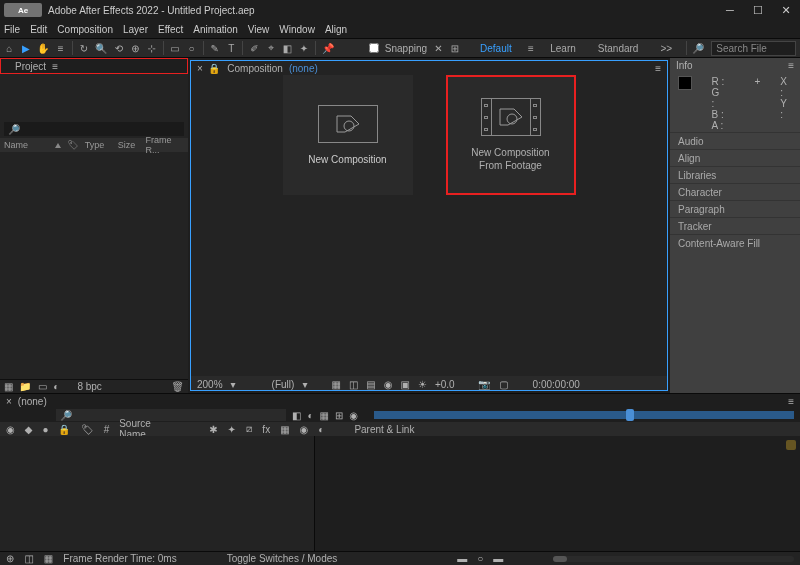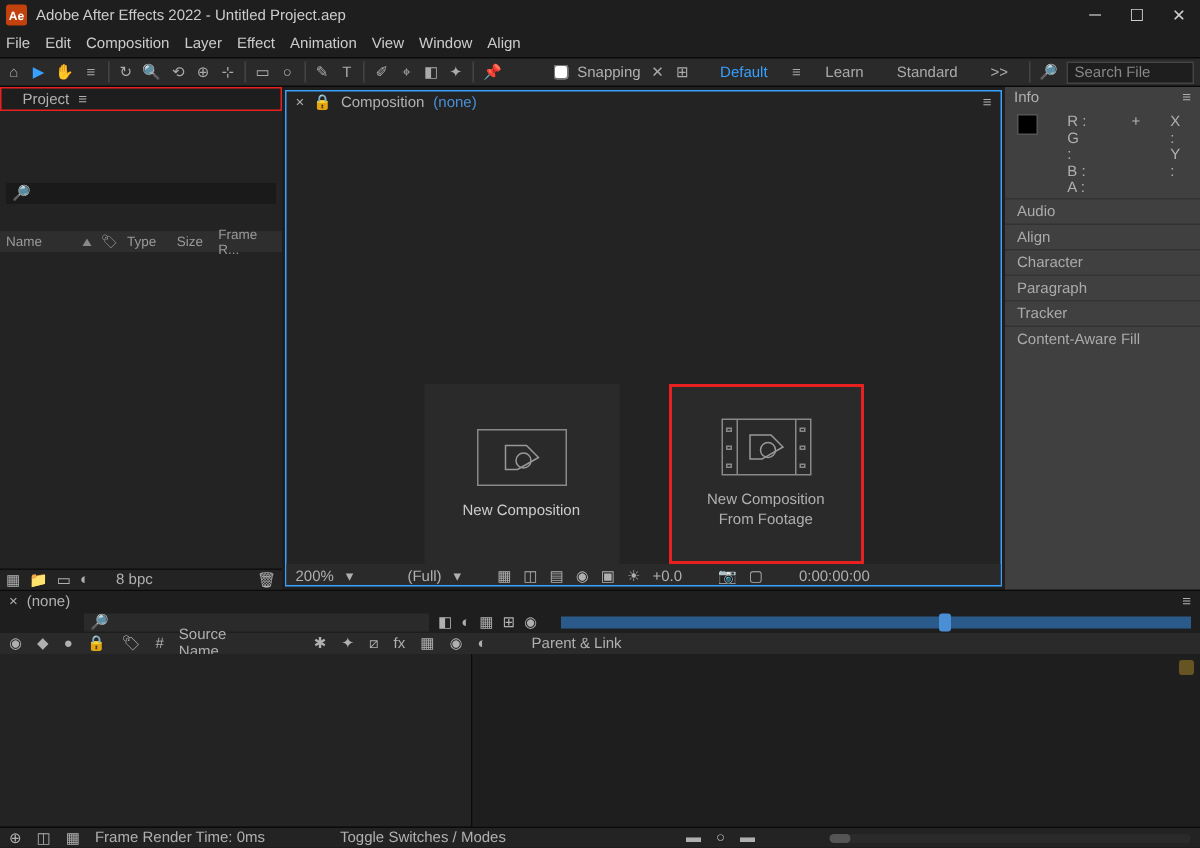--- a/index.html
+++ b/index.html
@@ -1,44 +1,44 @@
 <!DOCTYPE html>
 <html><head>
 <meta charset="utf-8">
 <style>
 *{margin:0;padding:0;box-sizing:border-box;font-family:"Segoe UI",Arial,sans-serif;font-size:10px;color:#b0b0b0;user-select:none}
 body{background:#1e1e1e;width:800px;height:565px;overflow:hidden;position:relative}
 .titlebar{height:20px;background:#1e1e1e;display:flex;align-items:center;padding-left:4px}
-.titlebar .logo{width:14px;height:14px;background:#c2410c;color:#fff;font-weight:bold;font-size:8px;display:flex;align-items:center;justify-content:center;margin-right:6px;border-radius:2px}
+.titlebar .logo{width:38px;height:14px;background:#737373;color:#fff;font-weight:bold;font-size:8px;display:flex;align-items:center;justify-content:center;margin-right:6px;border-radius:2px}
 .titlebar .title{font-size:10px;color:#ccc}
 .winbtns{position:absolute;right:0;top:0;display:flex}
 .winbtns div{width:28px;height:20px;display:flex;align-items:center;justify-content:center;font-size:11px;color:#ccc}
 .menubar{height:18px;background:#1e1e1e;display:flex;align-items:center;padding-left:4px;gap:10px}
 .menubar span{font-size:10px;color:#ccc}
 .toolbar{height:20px;background:#2a2a2a;border-top:1px solid #0a0a0a;border-bottom:1px solid #0a0a0a;display:flex;align-items:center;padding:0 4px;gap:6px}
 .toolbar .icn{width:14px;height:14px;display:flex;align-items:center;justify-content:center;color:#aaa;font-size:10px}
 .toolbar .sep{width:1px;height:14px;background:#444}
 .toolbar .spacer{flex:1}
 .toolbar .wsbtn{padding:2px 8px;color:#aaa;font-size:10px}
 .toolbar .wsbtn.active{color:#38a0ff}
 .toolbar .search{width:110px;height:15px;background:#1e1e1e;border:1px solid #444;display:flex;align-items:center;padding:0 4px;gap:4px}
 .main{display:flex;height:335px}
 .leftcol{width:188px;background:#1e1e1e;display:flex;flex-direction:column}
 .panel-tab{height:16px;display:flex;align-items:center;padding:0 14px;gap:6px;font-size:10px;color:#ccc}
 .panel-tab.hl{border:1px solid #e82020}
 .project-body{flex:1;background:#232323}
 .search-row{height:14px;background:#1a1a1a;margin:48px 4px 0;display:flex;align-items:center;padding:0 4px}
-.cols-row{height:14px;background:#2e2e2e;display:flex;align-items:center;padding:0 4px;gap:6px;margin-top:18px}
+.cols-row{height:14px;background:#2e2e2e;display:flex;align-items:center;padding:0 4px;gap:6px;margin-top:2px}
 .cols-row span{font-size:9px;color:#999}
 .project-footer{height:14px;background:#232323;display:flex;align-items:center;padding:0 4px;gap:6px;border-top:1px solid #0f0f0f}
 .centercol{flex:1;background:#1e1e1e;display:flex;flex-direction:column;padding:2px}
 .comp-panel{flex:1;border:1px solid #38a0ff;background:#232323;display:flex;flex-direction:column}
 .comp-tab{height:14px;display:flex;align-items:center;padding:0 6px;gap:6px;font-size:10px}
 .comp-tab .none{color:#4a8fd6}
-.comp-body{flex:1;display:flex;align-items:flex-end;justify-content:center;gap:33px}
+.comp-body{flex:1;display:flex;align-items:flex-start;justify-content:center;gap:33px}
 .comp-card{width:130px;height:120px;background:#2a2a2a;display:flex;flex-direction:column;align-items:center;justify-content:center;gap:10px}
 .comp-card.hl{border:2px solid #e82020}
 .card-icon{width:60px;height:38px;border:1px solid #888;display:flex;align-items:center;justify-content:center}
 .card-icon svg{width:30px;height:24px}
 .card-lbl{font-size:10px;color:#ccc;text-align:center;line-height:13px}
 .comp-footer{height:14px;background:#2a2a2a;display:flex;align-items:flex-end;padding:0 6px;gap:8px;font-size:9px;color:#666}
 .rightcol{width:130px;background:#404040;display:flex;flex-direction:column}
 .info-head{height:14px;display:flex;align-items:center;justify-content:space-between;padding:0 6px;font-size:10px}
 .info-body{height:42px;padding:4px 8px;display:flex;gap:20px;font-size:9px;color:#888}
 .info-body .sw{width:14px;height:14px;background:#000;border:1px solid #555}
@@ -237,20 +237,21 @@
         </div>
       <div style="margin-left:10px">+</div>
       <div>
           <div>X :</div>
           <div>Y :</div>
         </div>
     </div>
     <div class="panel-list">
       <div class="panel-item">Audio</div>
       <div class="panel-item">Align</div>
+      <div class="panel-item">Libraries</div>
       <div class="panel-item">Character</div>
       <div class="panel-item">Paragraph</div>
       <div class="panel-item">Tracker</div>
       <div class="panel-item">Content-Aware Fill</div>
     </div>
   </div>
 </div>
 
 <div class="bottom">
   <div class="tl-tab">

